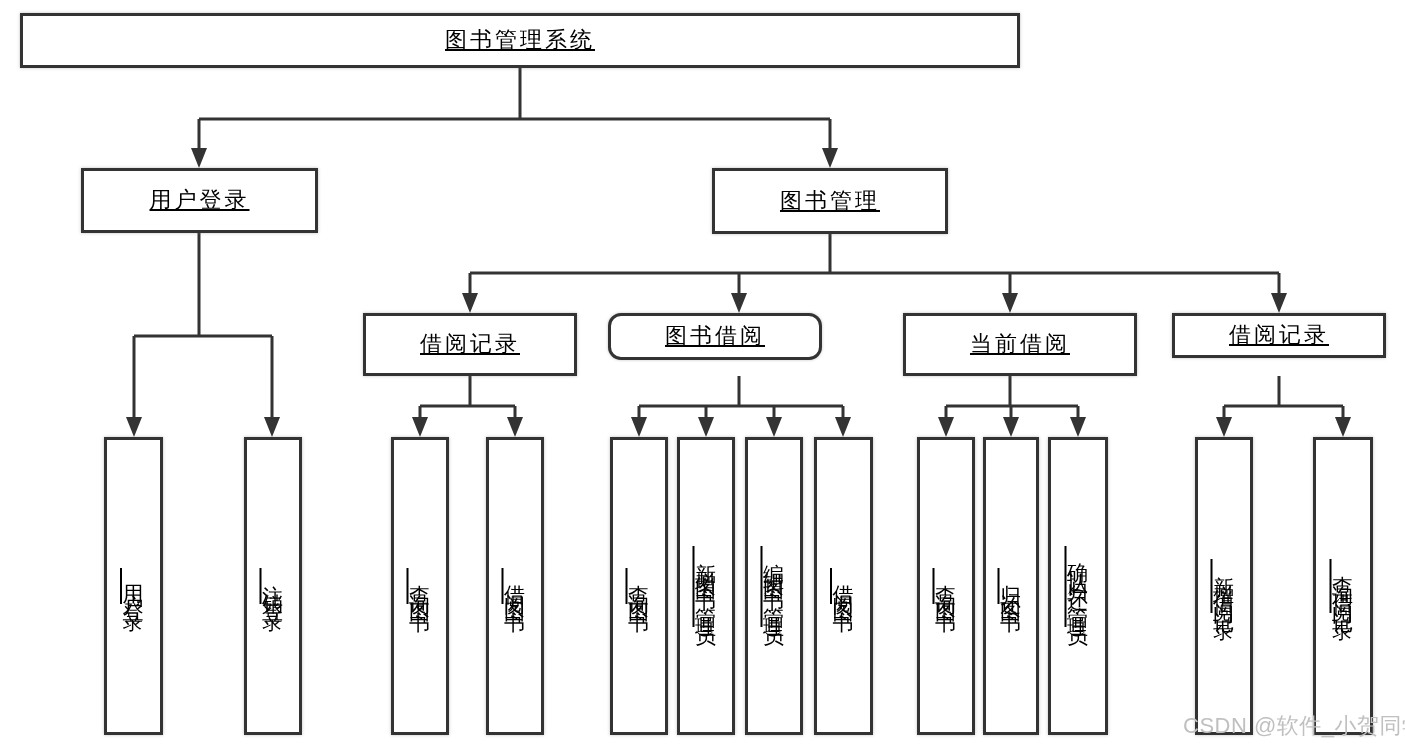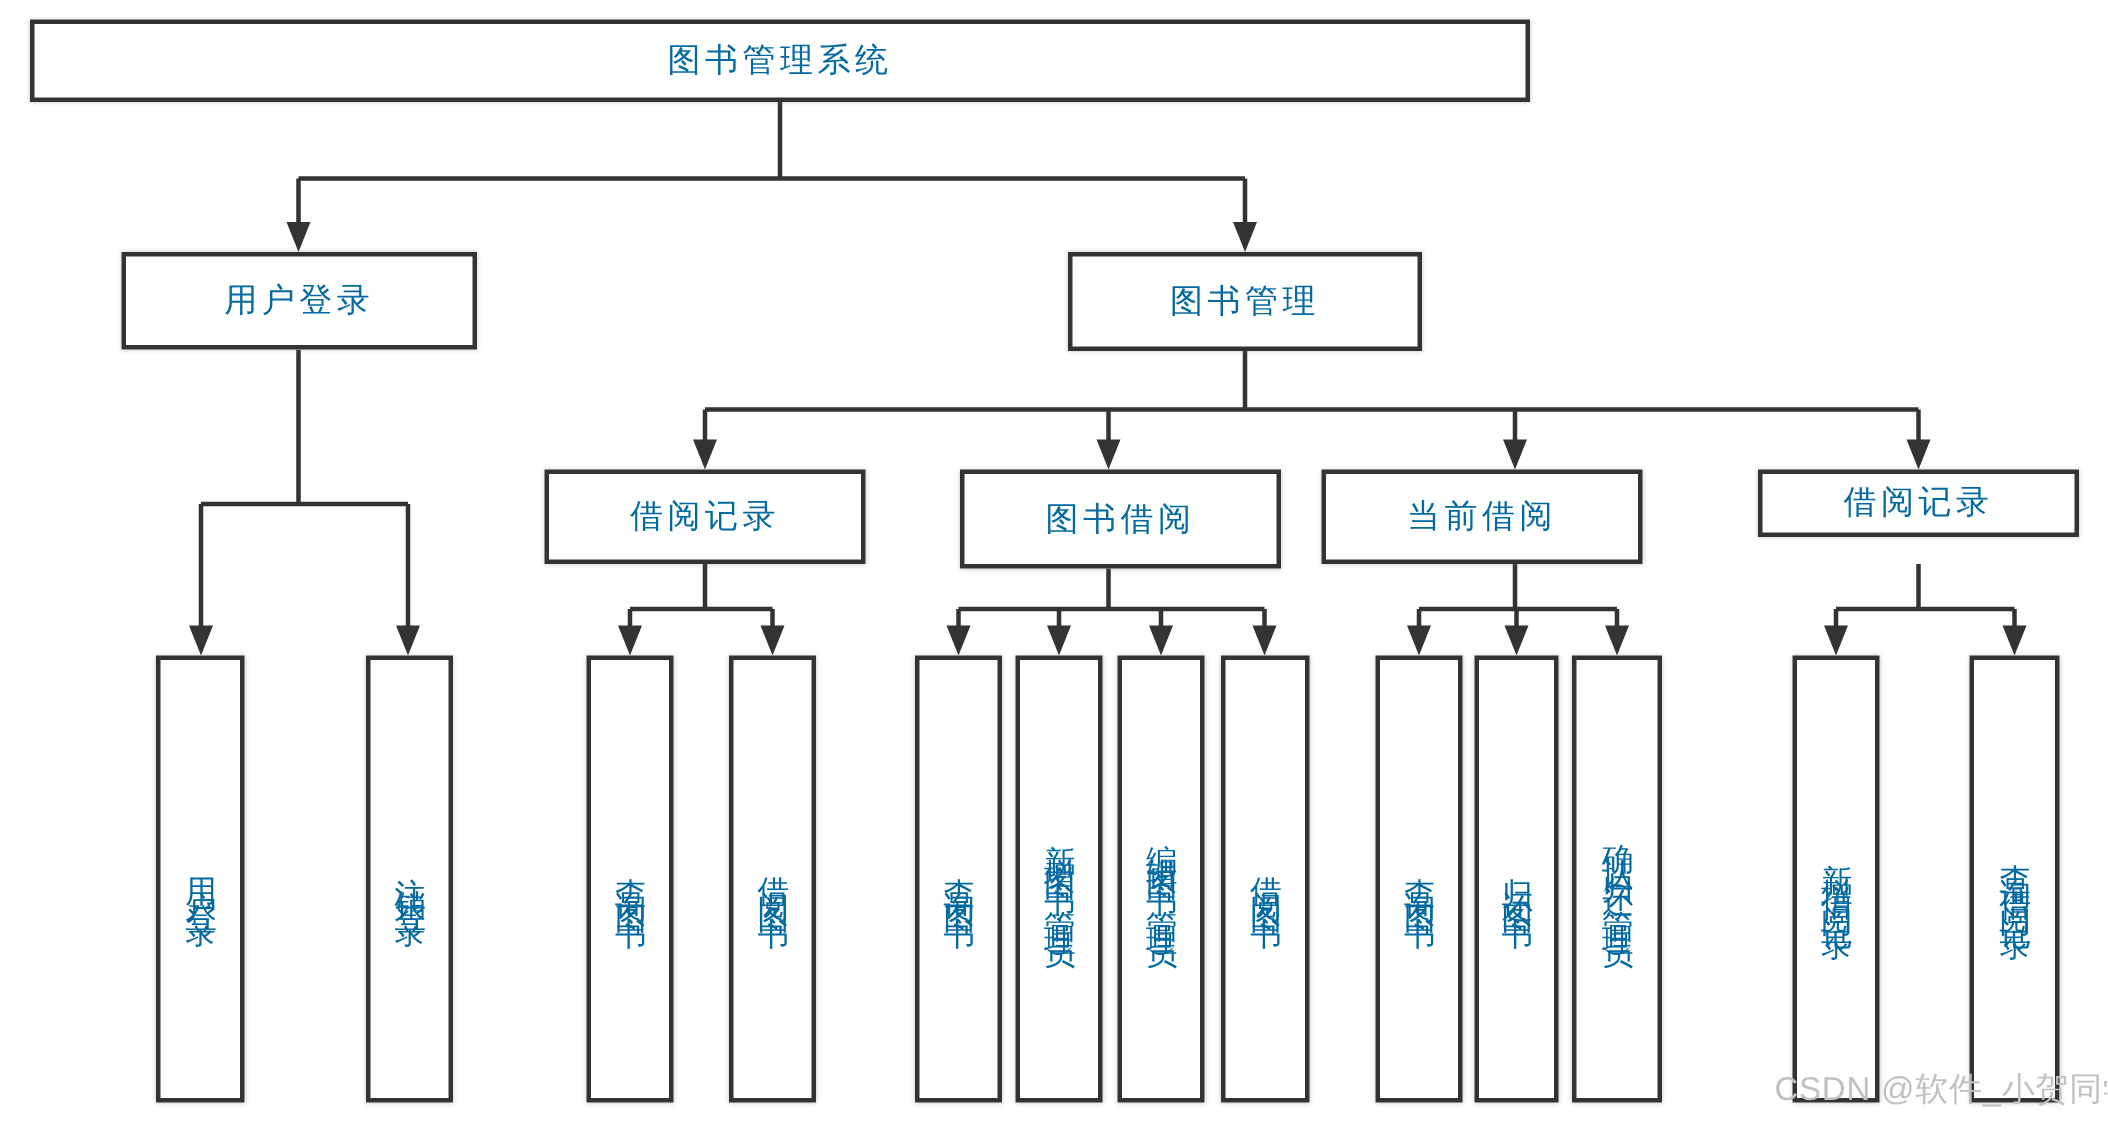--- a/index.html
+++ b/index.html
@@ -2,25 +2,25 @@
 <html><head>
 <meta charset="utf-8">
 <style>
   html,body{margin:0;padding:0;background:#ffffff;}
   .stage{
     position:relative;width:1405px;height:747px;background:#ffffff;
     font-family:"Liberation Sans","DejaVu Sans",sans-serif;overflow:hidden;
   }
   .node{
     position:absolute;box-sizing:border-box;background:#ffffff;
-    border:3px solid #333333;color:#0369a1;
+    border:3px solid #333333;color:#000000;
     display:flex;align-items:center;justify-content:center;
     font-size:22px;letter-spacing:3px;line-height:1.2;
     box-shadow:0 0 3px rgba(120,120,120,0.45);
-    z-index:2;white-space:nowrap;
+    z-index:2;white-space:nowrap;text-decoration:underline;
   }
   .node.vertical{
     writing-mode:vertical-rl;text-orientation:mixed;
     font-size:21px;letter-spacing:9px;line-height:1;white-space:normal;
   }
   svg.connectors{position:absolute;left:0;top:0;z-index:1;}
   .watermark{
     position:absolute;left:1183px;top:711px;z-index:3;
     color:#c0c0c0;font-size:22px;letter-spacing:0.5px;white-space:nowrap;
   }
@@ -52,22 +52,22 @@
       <polygon points="1216,417 1232,417 1224,437" fill="#333333"></polygon>
       <polygon points="1335,417 1351,417 1343,437" fill="#333333"></polygon>
     </svg>
 
   <div class="node" style="left:20px;top:13px;width:1000px;height:55px;">图书管理系统</div>
 
   <div class="node" style="left:81px;top:168px;width:237px;height:65px;">用户登录</div>
   <div class="node" style="left:712px;top:168px;width:236px;height:66px;">图书管理</div>
 
   <div class="node" style="left:363px;top:313px;width:214px;height:63px;">借阅记录</div>
-  <div class="node" style="left:640px;top:313px;width:214px;height:66px;">图书借阅</div>
-  <div class="node" style="left:881px;top:313px;width:214px;height:63px;">当前借阅</div>
+  <div class="node" style="left:608px;top:313px;width:214px;height:47px;border-radius:13px;">图书借阅</div>
+  <div class="node" style="left:903px;top:313px;width:234px;height:63px;">当前借阅</div>
   <div class="node" style="left:1172px;top:313px;width:214px;height:45px;">借阅记录</div>
 
   <div class="node vertical" style="left:104px;top:437px;width:59px;height:298px;">用户登录</div>
   <div class="node vertical" style="left:244px;top:437px;width:58px;height:298px;">注销登录</div>
 
   <div class="node vertical" style="left:391px;top:437px;width:58px;height:298px;">查询图书</div>
   <div class="node vertical" style="left:486px;top:437px;width:58px;height:298px;">借阅图书</div>
 
   <div class="node vertical" style="left:610px;top:437px;width:58px;height:298px;">查询图书</div>
   <div class="node vertical" style="left:677px;top:437px;width:58px;height:298px;">新增图书（管理员）</div>

